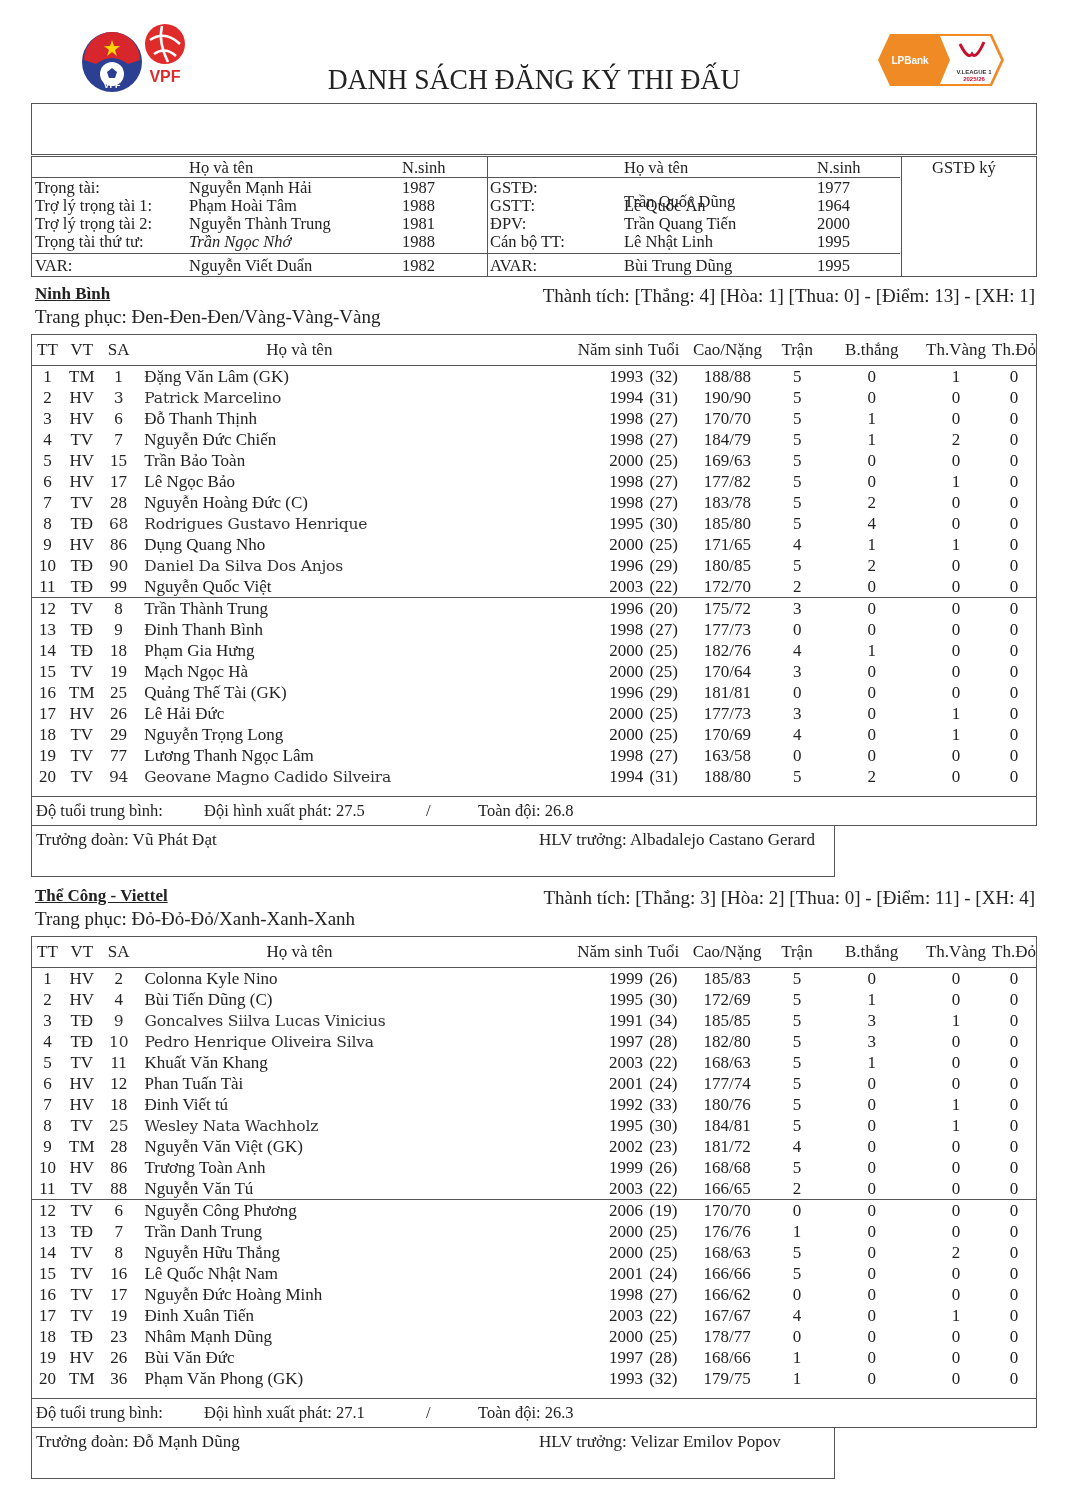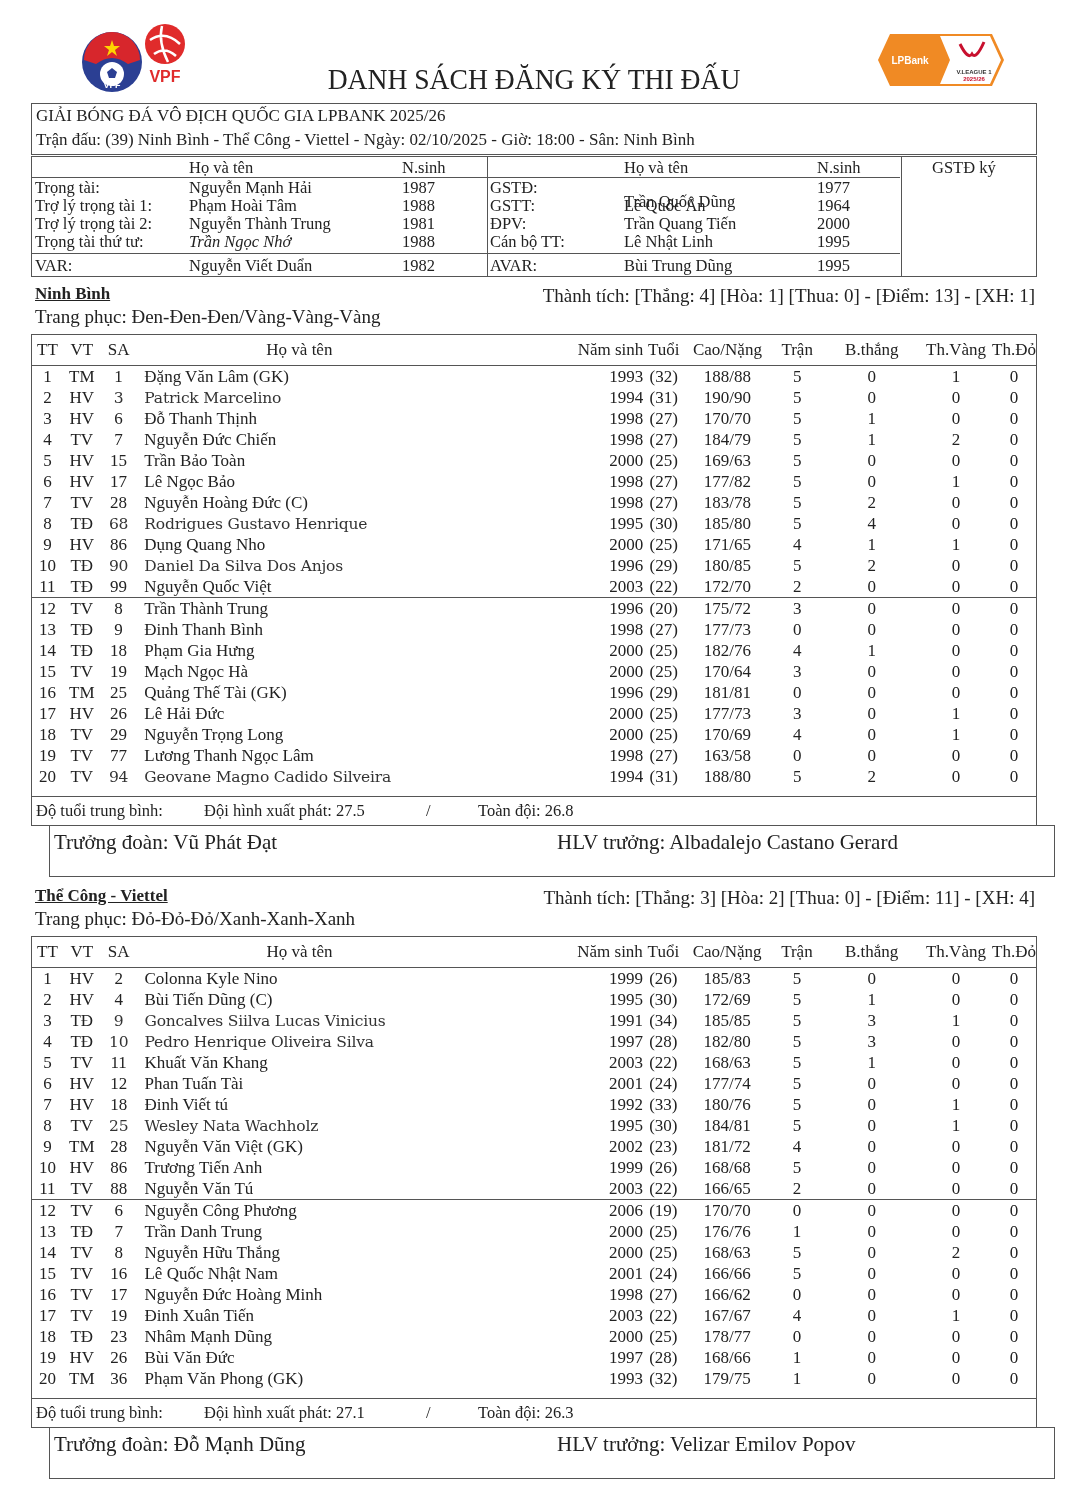--- a/index.html
+++ b/index.html
@@ -38,21 +38,21 @@
   th.c-name { text-align: left; padding-left: 130px !important; }
   .c-yr { width: 67px; text-align: right; }
   .c-age { width: 44px; text-align: center; }
   .c-hw { width: 92px; text-align: center; }
   .c-m { width: 60px; text-align: center; }
   .c-g { width: 110px; text-align: center; }
   .c-y { width: 76px; text-align: center; }
   .c-r { text-align: center; }
   .foreign { font-weight: bold; font-family: "DejaVu Serif", serif; font-size: 15.5px; letter-spacing: -0.2px; color: #333; }
   .sum-box { left: 31px; width: 1006px; height: 30px; font-size: 16.5px; }
-  .staff-box { left: 49px; width: 1006px; height: 52px; font-size: 21px; }
+  .staff-box { left: 31px; width: 804px; height: 52px; font-size: 17px; }
 </style>
 </head>
 <body>
 
 <div class="abs logo-vff">
   <svg width="64" height="64" viewBox="0 0 64 64">
     <circle cx="32" cy="32" r="30" fill="#2b3f93"></circle>
     <path d="M4 30 A28 28 0 0 1 60 30 L48 34 Q32 22 16 34 Z" fill="#d7262c"></path>
     <polygon points="32,10 34,16 40,16 35,20 37,26 32,22 27,26 29,20 24,16 30,16" fill="#ffd400"></polygon>
     <circle cx="32" cy="44" r="12" fill="#ffffff"></circle>
@@ -74,22 +74,20 @@
     <text x="34" y="34" font-size="10" text-anchor="middle" fill="#ffffff" font-family="Liberation Sans, sans-serif" font-weight="bold">LPBank</text>
     <path d="M84 14 Q92 30 96 24 Q100 30 108 12" stroke="#c8102e" stroke-width="3" fill="none"></path>
     <text x="98" y="44" font-size="6" text-anchor="middle" fill="#333" font-family="Liberation Sans, sans-serif" font-weight="bold">V.LEAGUE 1</text>
     <text x="98" y="51" font-size="6" text-anchor="middle" fill="#c8102e" font-family="Liberation Sans, sans-serif" font-weight="bold">2025/26</text>
   </svg>
 </div>
 
 <div class="abs doc-title">DANH SÁCH ĐĂNG KÝ THI ĐẤU</div>
 
 <div class="abs box header-box">
-  <div class="line" style="top:2px">GIẢI BÓNG ĐÁ VÔ ĐỊCH QUỐC GIA LPBANK 2025/26</div>
-  <div class="line" style="top:26px">Trận đấu: (39) Ninh Bình - Thể Công - Viettel - Ngày: 02/10/2025 - Giờ: 18:00 - Sân: Ninh Bình</div>
 </div>
 
 <div class="abs box off-box">
   <div class="vline" style="left:455px"></div>
   <div class="vline" style="left:869px"></div>
   <div class="hline" style="top:20px; right:136px"></div>
   <div class="hline" style="top:96px; right:136px"></div>
   <div class="cell" style="left:157px; top:2px">Họ và tên</div>
   <div class="cell" style="left:370px; top:2px">N.sinh</div>
   <div class="cell" style="left:592px; top:2px">Họ và tên</div>
@@ -559,21 +557,21 @@
           <td class="c-hw">181/72</td>
           <td class="c-m">4</td>
           <td class="c-g">0</td>
           <td class="c-y">0</td>
           <td class="c-r">0</td>
         </tr>
         <tr>
           <td class="c-tt">10</td>
           <td class="c-vt">HV</td>
           <td class="c-sa">86</td>
-          <td class="c-name">Trương Tiến Anh</td>
+          <td class="c-name">Trương Toàn Anh</td>
           <td class="c-yr">1999</td>
           <td class="c-age">(26)</td>
           <td class="c-hw">168/68</td>
           <td class="c-m">5</td>
           <td class="c-g">0</td>
           <td class="c-y">0</td>
           <td class="c-r">0</td>
         </tr>
         <tr>
           <td class="c-tt">11</td>

